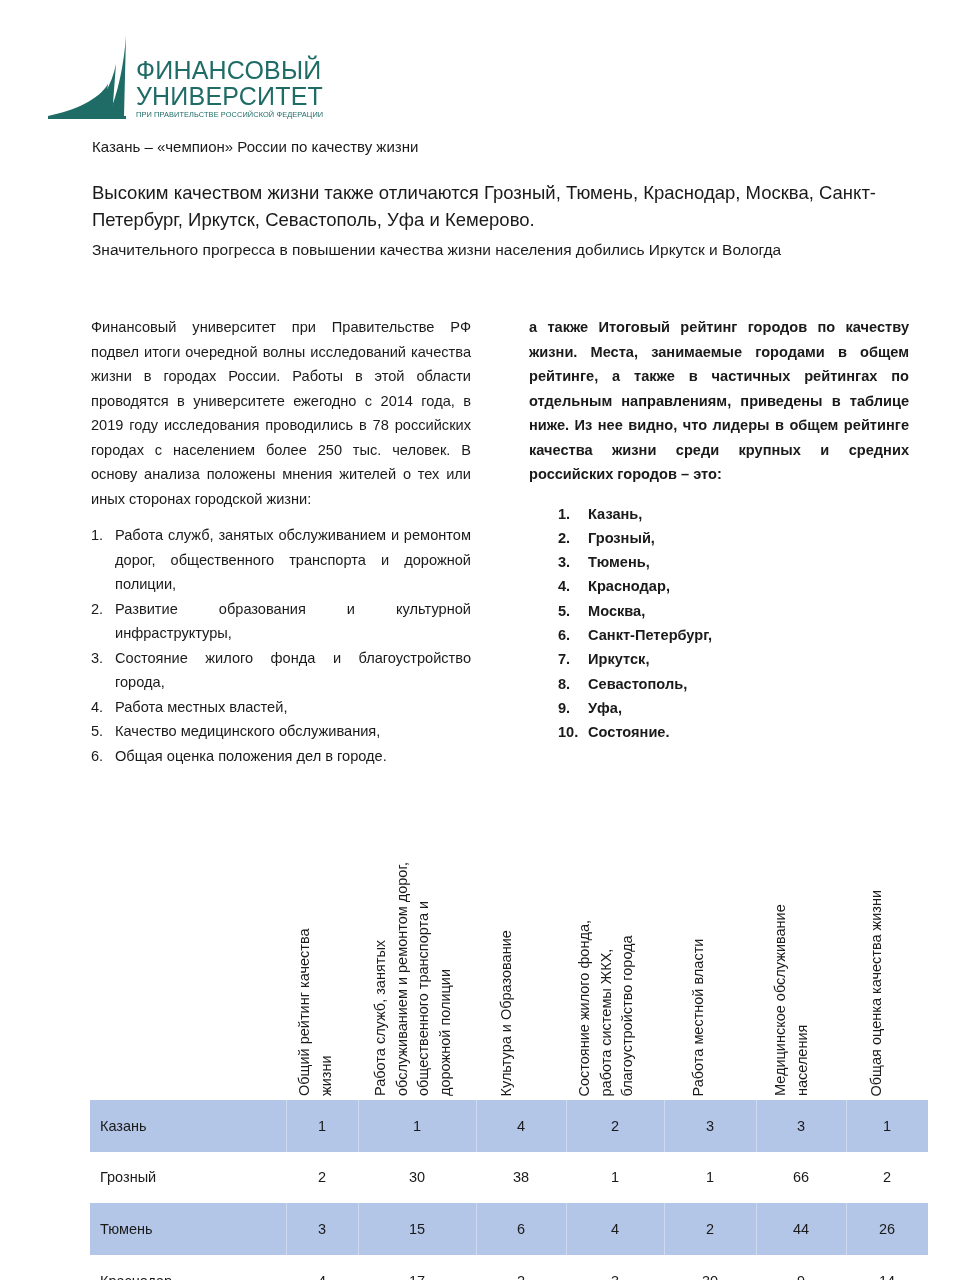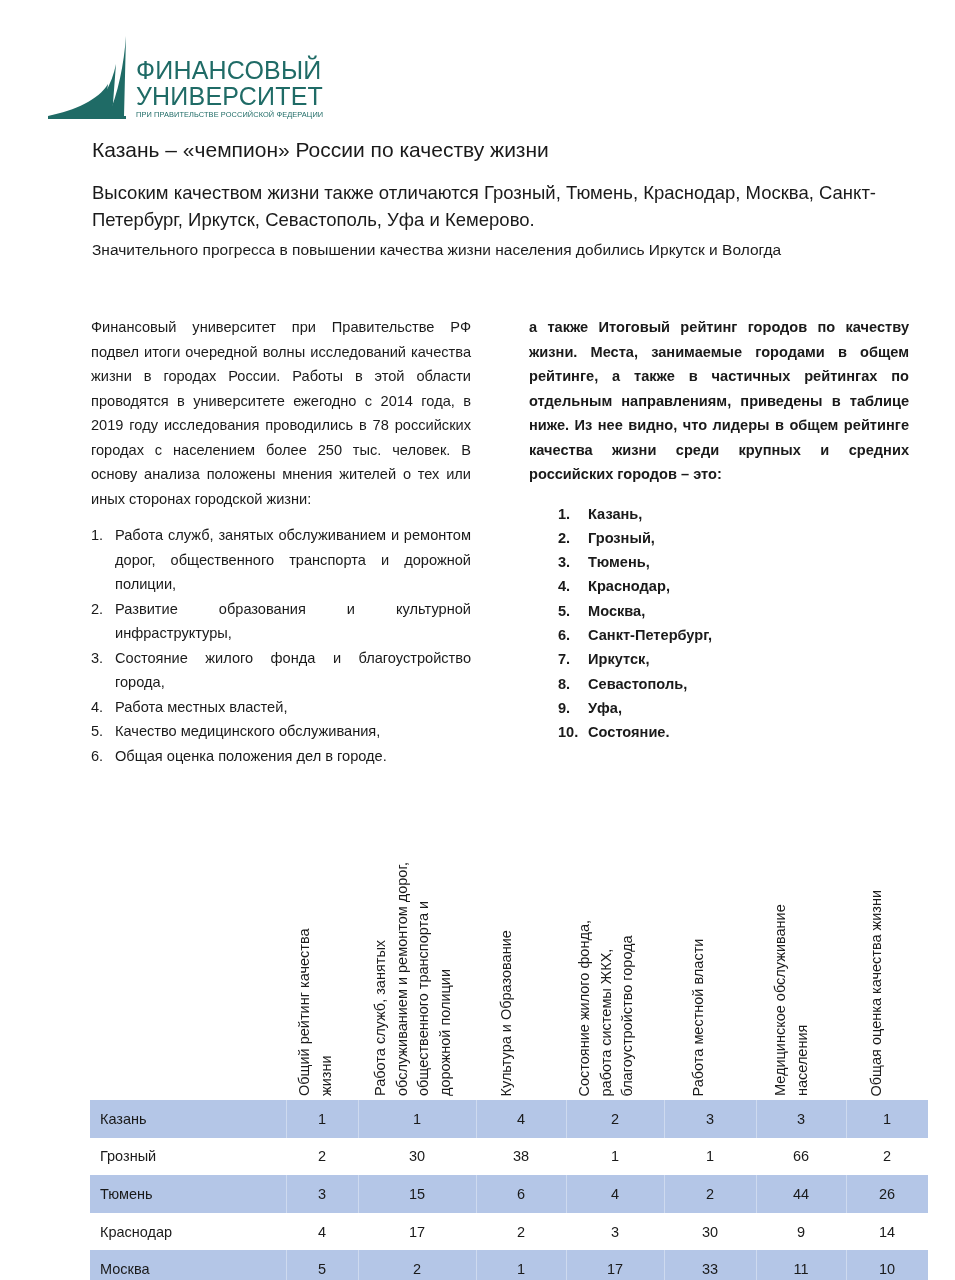--- a/index.html
+++ b/index.html
@@ -6,21 +6,21 @@
   body { width: 955px; height: 1280px; position: relative; overflow: hidden;
          font-family: "Liberation Sans", "DejaVu Sans", sans-serif; color: #1a1a1a; }
   .logo { position: absolute; left: 46px; top: 34px; width: 280px; height: 86px; }
   .logo svg { position: absolute; left: 0; top: 0; }
   .logo-l1, .logo-l2 { position: absolute; left: 90px; font-family: Liberation Sans, sans-serif;
          color: #1f6b66; font-size: 25px; letter-spacing: 0.2px; line-height: 1; }
   .logo-l1 { top: 24px; }
   .logo-l2 { top: 50px; text-align: right; }
   .logo-l3 { position: absolute; left: 90px; top: 76px; font-size: 7.4px; color: #1f6b66; white-space: nowrap; letter-spacing: 0.1px; }
 
-  .title { position: absolute; left: 92px; top: 138px; font-size: 21px; color: #1a1a1a; white-space: nowrap; text-align: center; }
+  .title { position: absolute; left: 92px; top: 138px; font-size: 15px; color: #1a1a1a; white-space: nowrap; text-align: center; }
   .subtitle { position: absolute; left: 92px; top: 179px; width: 830px; font-size: 18.5px; line-height: 27px; color: #1a1a1a; }
   .lead { position: absolute; left: 92px; top: 241px; font-size: 15.5px; color: #1a1a1a; white-space: nowrap; }
 
   .col { position: absolute; width: 380px; font-size: 14.6px; line-height: 24.5px; color: #1a1a1a; }
   .col-left { left: 91px; top: 315px; }
   .col-right { left: 529px; top: 315px; font-weight: bold; }
   .just { text-align: justify; margin: 0; }
   ol.items { margin: 12px 0 0 0; padding: 0; list-style: none; }
   ol.items li { position: relative; padding-left: 24px; text-align: justify; }
   ol.items li .num { position: absolute; left: 0; top: 0; }
@@ -28,21 +28,21 @@
 
   ol.cities { margin: 15px 0 0 29px; padding: 0; list-style: none; }
   ol.cities li { position: relative; padding-left: 30px; line-height: 24.3px; }
   ol.cities li .num { position: absolute; left: 0; top: 0; }
 
   .table-wrap { position: absolute; left: 90px; top: 860px; width: 820px; }
   table { border-collapse: collapse; width: 820px; table-layout: fixed; font-size: 14.5px; }
   th { height: 240px; vertical-align: bottom; padding: 0; position: relative; font-weight: normal; }
   th .rot { position: absolute; bottom: 4px; transform-origin: left bottom; transform: rotate(-90deg) translateY(100%);
             white-space: normal; text-align: left; font-size: 14.5px; line-height: 21.5px; color: #1a1a1a; }
-  td { height: 21.6px; padding: 8px; text-align: center; color: #1a1a1a; border-right: 1px solid rgba(255,255,255,0.35); }
+  td { height: 21.6px; padding: 15px; text-align: center; color: #1a1a1a; border-right: 1px solid rgba(255,255,255,0.35); }
   td.city { text-align: left; padding-left: 10px; }
   tr.band td { background: #b4c6e7; }
 </style>
 </head>
 <body>
 
 <div class="logo">
   <svg width="90" height="86" viewBox="0 0 90 86">
     <path d="M2 82 C 30 76, 52 66, 62 50 L 58 82 Z" fill="#1f6b66"></path>
     <path d="M40 82 C 55 70, 66 50, 70 30 L 66 82 Z" fill="#1f6b66"></path>

